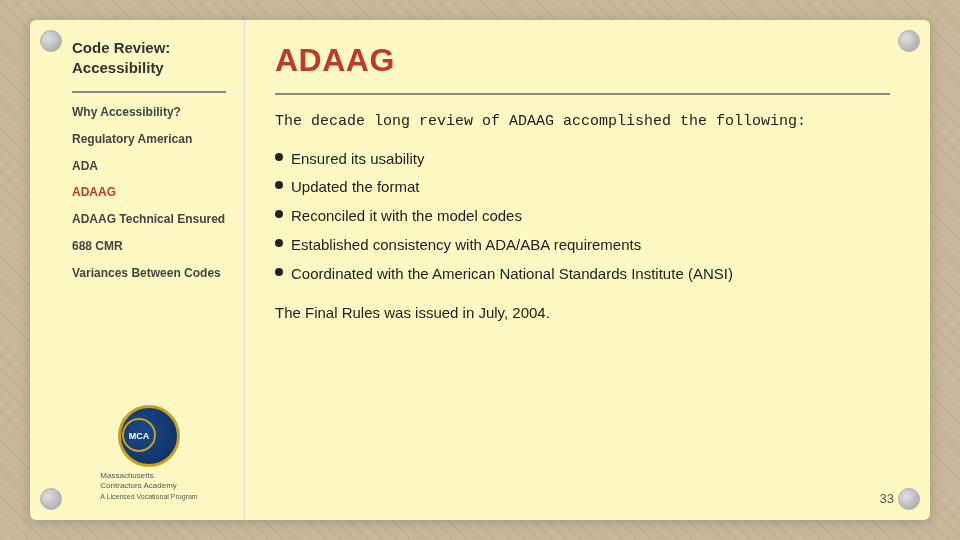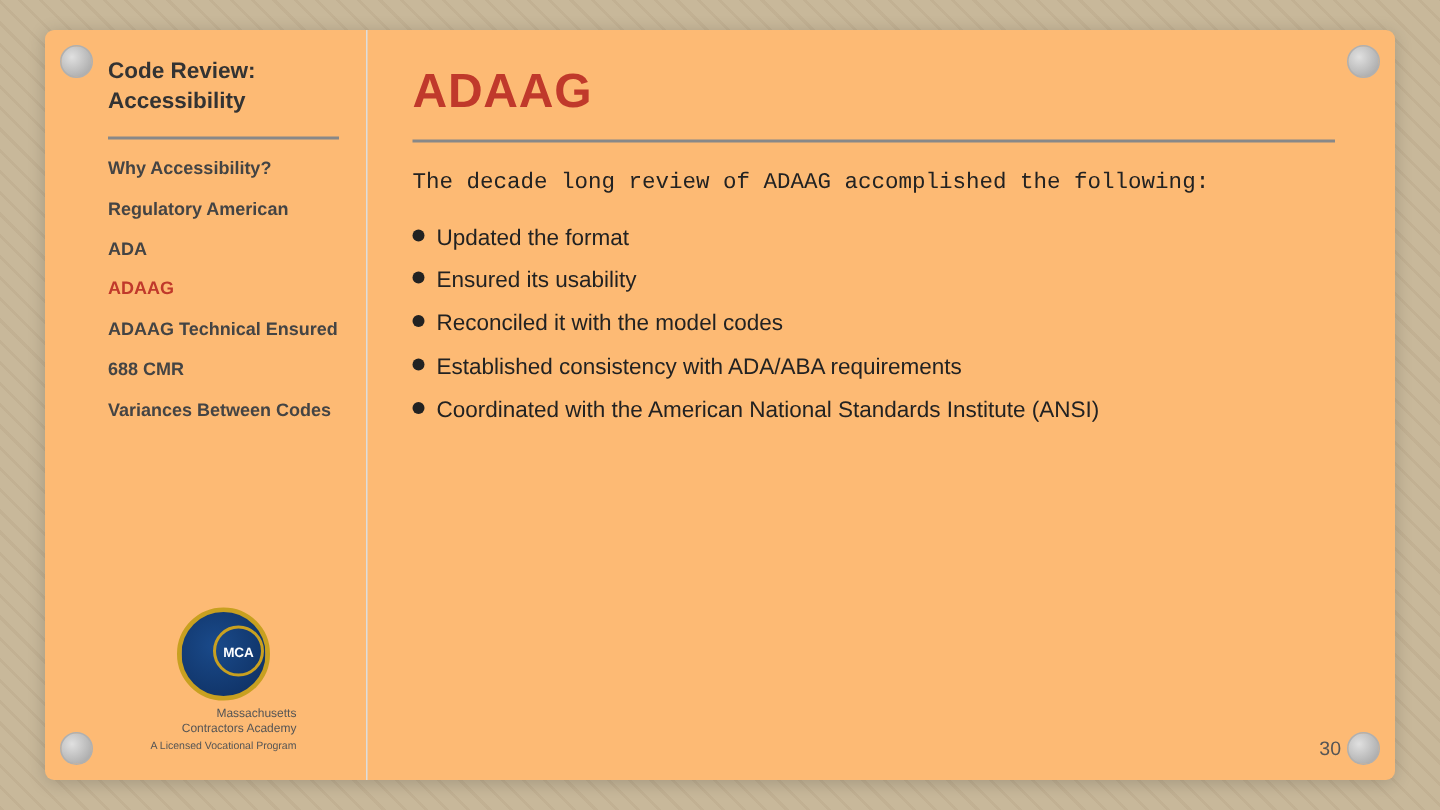--- a/index.html
+++ b/index.html
@@ -18,21 +18,21 @@
       font-family: 'Segoe UI', Arial, sans-serif;
       display: flex;
       align-items: center;
       justify-content: center;
       overflow: hidden;
     }
 
     .slide-container {
       width: 900px;
       height: 500px;
-      background: #fdba74;
+      background: #fef9c3;
       border-radius: 6px;
       display: flex;
       flex-direction: row;
       position: relative;
       box-shadow: 0 2px 12px rgba(0,0,0,0.18);
     }
 
     
     .screw {
       width: 22px;
@@ -102,36 +102,36 @@
     }
 
     .logo-circle {
       width: 62px;
       height: 62px;
       border-radius: 50%;
       background: radial-gradient(circle at 40% 40%, #1a4a8a, #0d2d5e);
       border: 3px solid #c8a020;
       display: flex;
       align-items: center;
-      justify-content: flex-end;
+      justify-content: flex-start;
       margin-bottom: 4px;
     }
 
     .logo-text-inner {
       color: #fff;
       font-size: 7px;
       text-align: center;
       font-weight: bold;
       line-height: 1.2;
     }
 
     .logo-label {
       font-size: 8px;
       color: #555;
-      text-align: right;
+      text-align: left;
       line-height: 1.3;
     }
 
     
     .main-content {
       flex: 1;
       padding: 22px 40px 18px 30px;
       display: flex;
       flex-direction: column;
     }
@@ -237,35 +237,36 @@
     </div>
   </div>
 
   <div class="main-content">
     <div class="main-title">ADAAG</div>
     <div class="main-divider"></div>
     <p class="intro-text">The decade long review of ADAAG accomplished the following:</p>
     <ul class="bullet-list">
       <li>
         <div class="bullet-dot"></div>
+        <span>Ensured its usability</span>
+      </li>
+      <li>
+        <div class="bullet-dot"></div>
         <span>Updated the format</span>
       </li>
       <li>
         <div class="bullet-dot"></div>
-        <span>Ensured its usability</span>
-      </li>
-      <li>
-        <div class="bullet-dot"></div>
         <span>Reconciled it with the model codes</span>
       </li>
       <li>
         <div class="bullet-dot"></div>
         <span>Established consistency with ADA/ABA requirements</span>
       </li>
       <li>
         <div class="bullet-dot"></div>
         <span>Coordinated with the American National Standards Institute (ANSI)</span>
       </li>
     </ul>
+    <p class="final-text">The Final Rules was issued in July, 2004.</p>
   </div>
 
-  <div class="page-number">30</div>
+  <div class="page-number">33</div>
 </div>
 
 </body></html>

